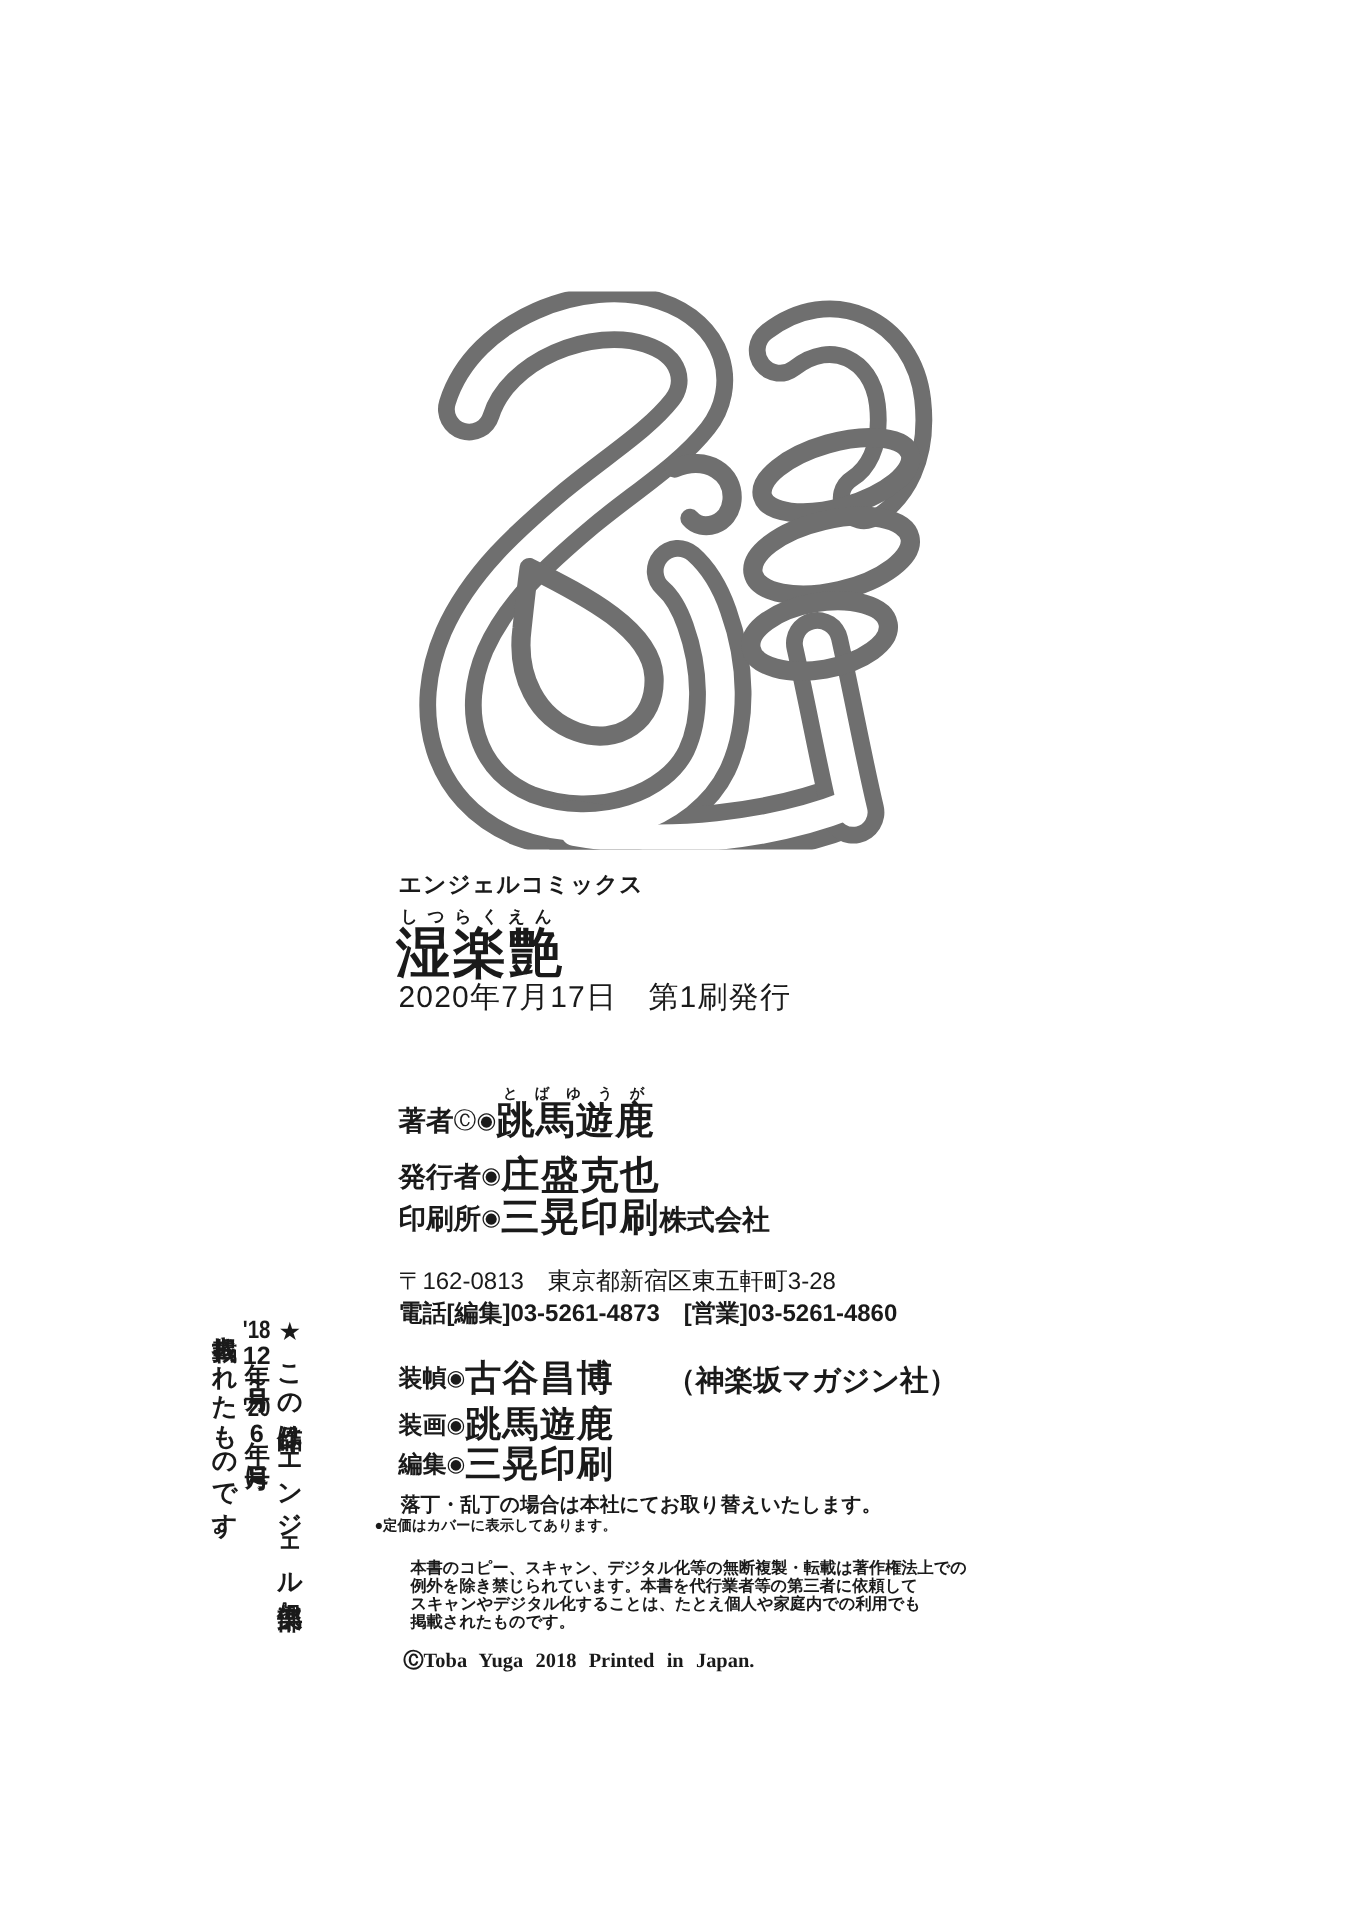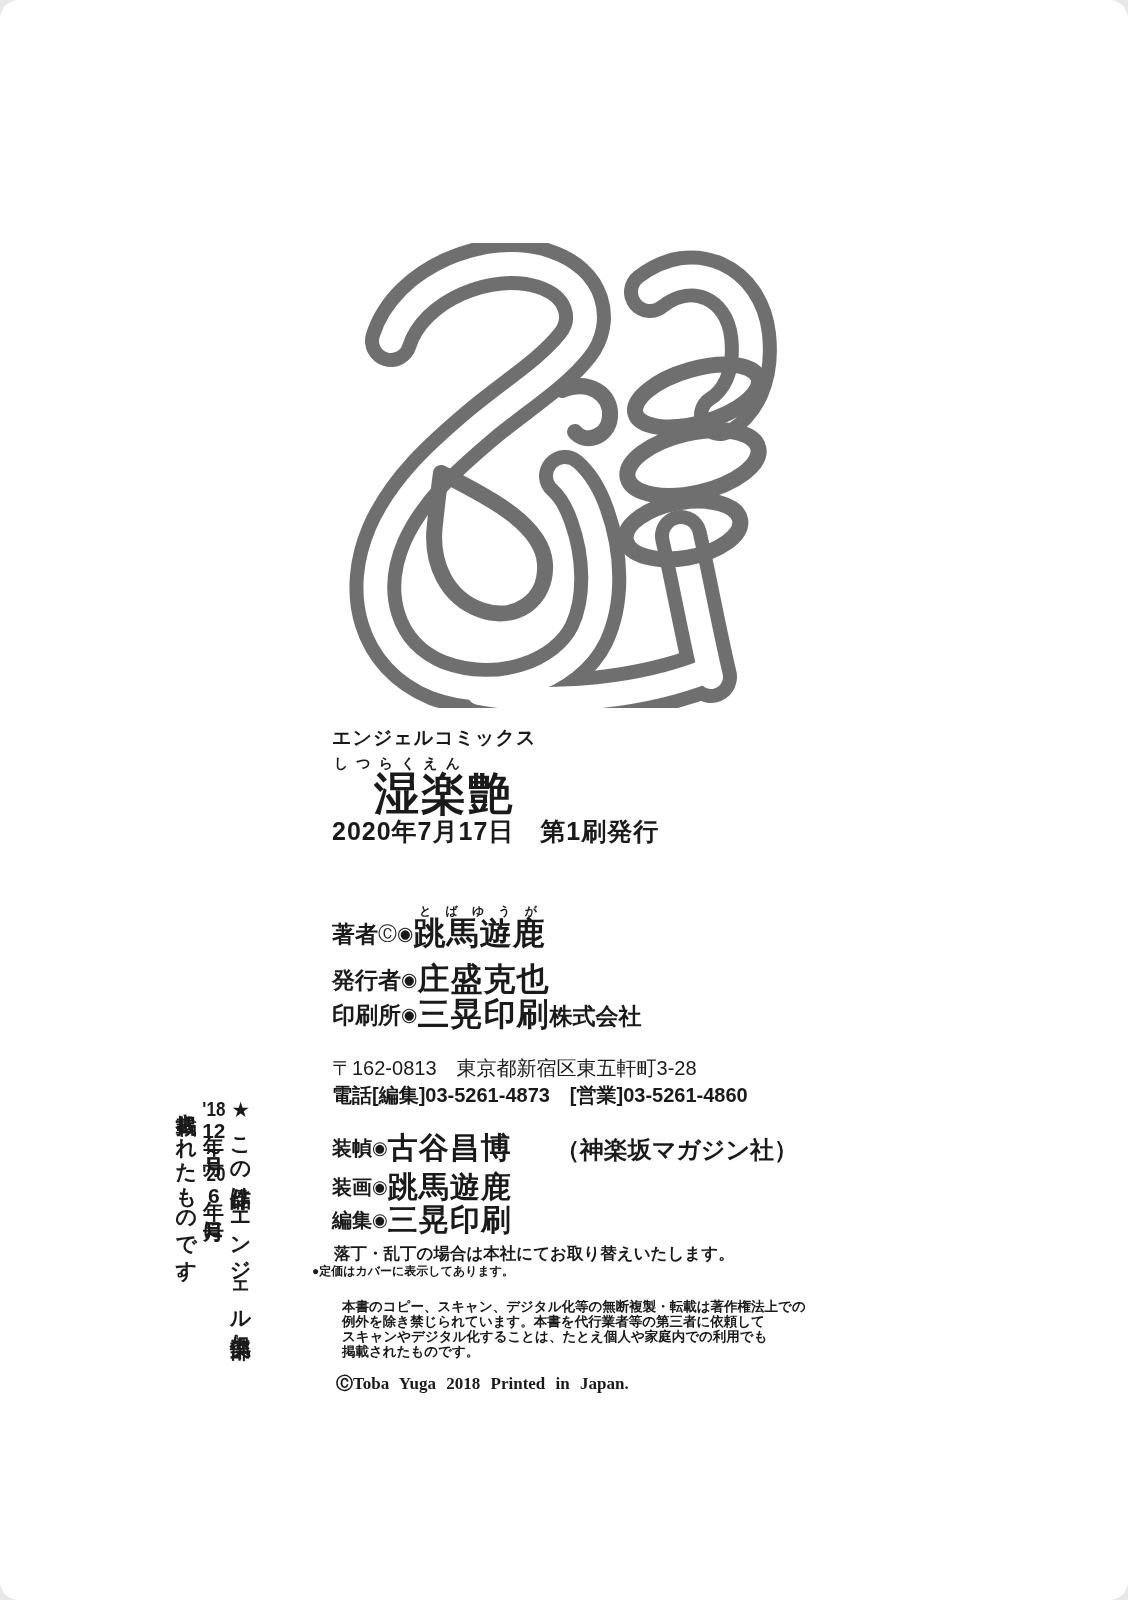--- a/index.html
+++ b/index.html
@@ -4,31 +4,30 @@
 <style>
   html,body{margin:0;padding:0;background:#e8e8e8;}
   .page{
     position:relative;
     width:1128px;height:1600px;
     margin:0 auto;
     background:#ffffff;
     overflow:hidden;
     font-family:"Liberation Sans","DejaVu Sans",sans-serif;
     color:#1a1a1a;
-    border-radius:19px;
   }
   .abs{position:absolute;line-height:1;}
   
   .logo-wrap{position:absolute;left:330px;top:243px;width:482px;height:465px;}
   
   .main{position:absolute;left:0;top:0;width:1128px;height:1600px;}
   .imprint{left:332px;top:728px;font-size:19px;font-weight:700;letter-spacing:1px;}
   .furigana{left:334px;top:756px;font-size:14px;font-weight:700;letter-spacing:8px;}
-  .booktitle{left:330px;top:771px;font-size:45px;font-weight:800;letter-spacing:2px;margin-left:44px;}
-  .edition{left:332px;top:819px;font-size:25px;font-weight:700;letter-spacing:1px;}
+  .booktitle{left:330px;top:771px;font-size:45px;font-weight:800;letter-spacing:2px;}
+  .edition{left:332px;top:819px;font-size:25px;font-weight:400;letter-spacing:1px;}
 
   .credit-row{position:absolute;left:332px;white-space:nowrap;}
   .credit-row .lbl{font-size:23px;font-weight:600;vertical-align:2px;}
   .credit-row .mark{font-size:19px;vertical-align:4px;}
   .credit-row .name{font-size:32px;font-weight:600;letter-spacing:1px;}
   .credit-row .suffix{font-size:23px;font-weight:600;vertical-align:1px;}
   .credit-row .prefix{font-size:27px;font-weight:600;vertical-align:1px;}
   .credit-row ruby{ruby-position:over;}
   .credit-row rt{font-size:12px;font-weight:600;letter-spacing:3px;}
 

